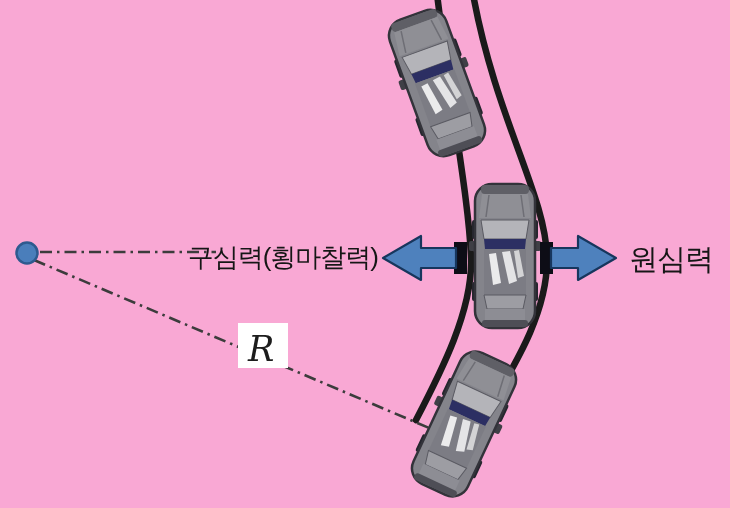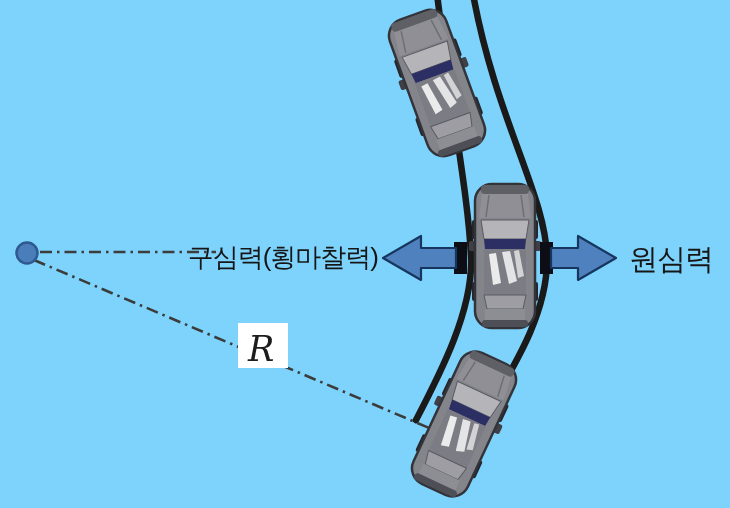--- a/index.html
+++ b/index.html
@@ -4,21 +4,21 @@
 <style>
   html, body {
     margin: 0;
     padding: 0;
     background: #ffffff;
   }
   .stage {
     position: relative;
     width: 730px;
     height: 508px;
-    background: #7dd3fc;
+    background: #f9a8d4;
     overflow: hidden;
     font-family: "Liberation Sans", sans-serif;
   }
   svg { display: block; }
   text {
     font-family: "Liberation Sans", sans-serif;
     fill: #161616;
   }
   .korean-label {
     font-size: 26px;

